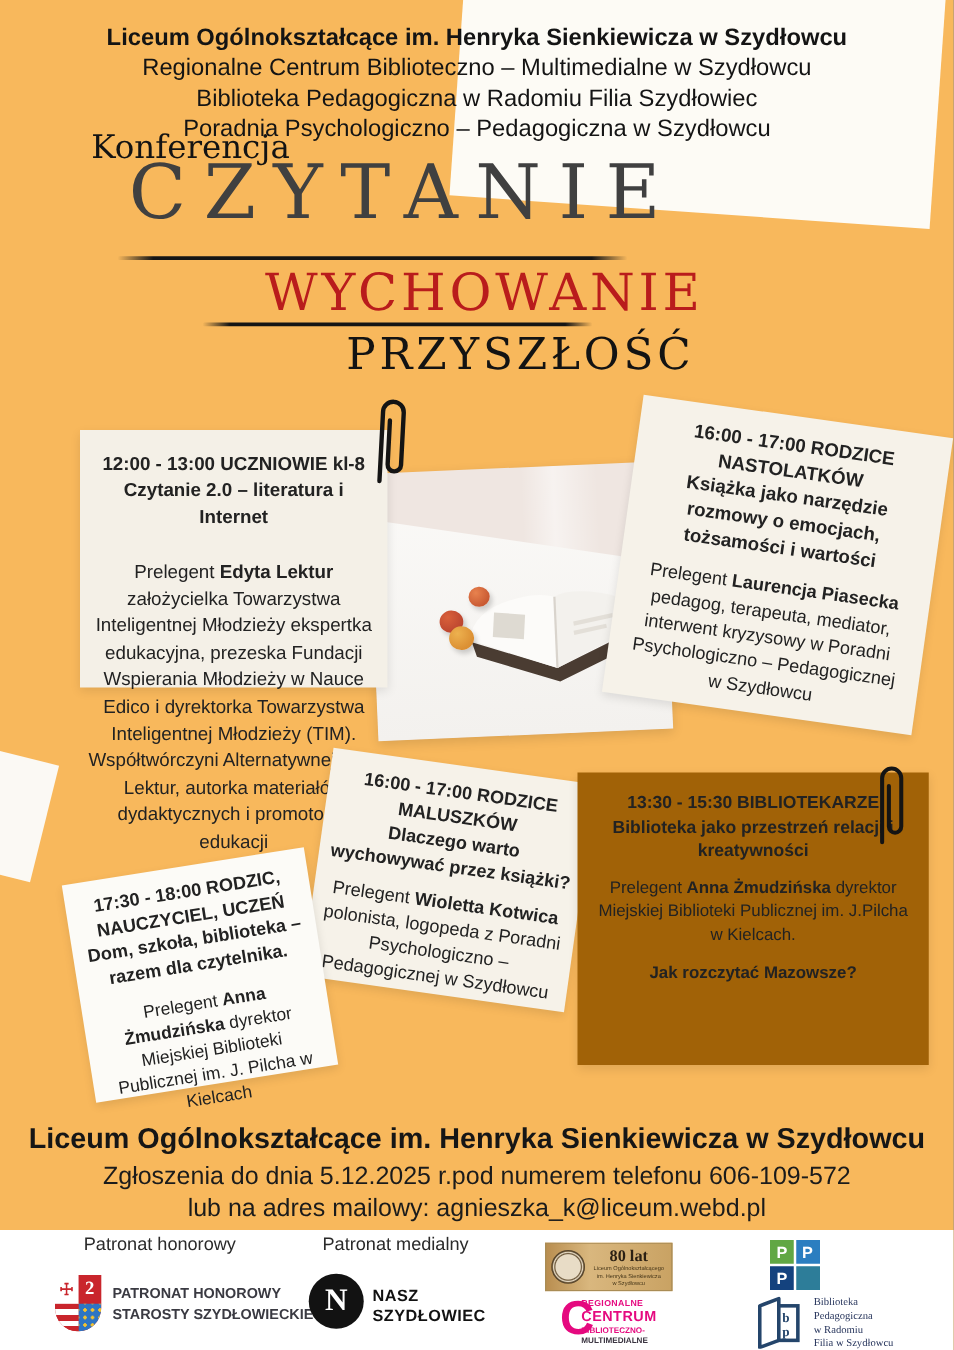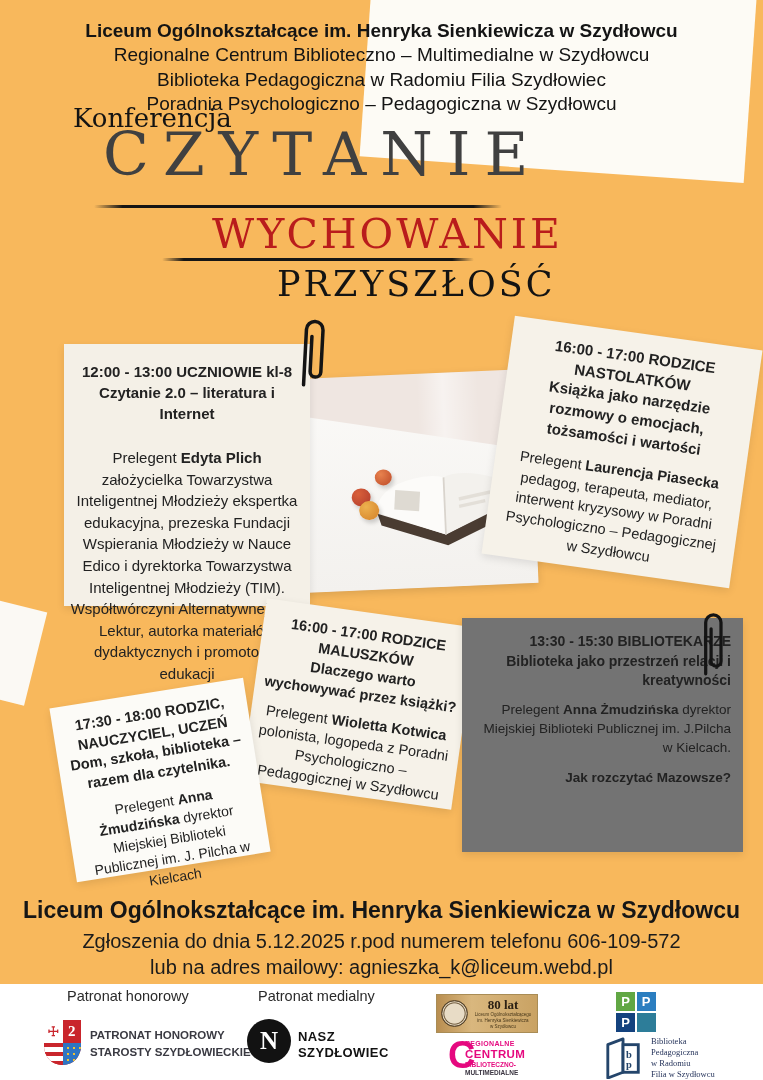--- a/index.html
+++ b/index.html
@@ -42,34 +42,34 @@
   .fruit2{left:22.5%;top:52.5%;width:19px;height:18px;
     background:radial-gradient(circle at 35% 30%,#D9603A 0%,#BC4630 70%);}
   .fruit3{left:25.5%;top:58.5%;width:20px;height:19px;
     background:radial-gradient(circle at 35% 30%,#EDB14F 0%,#DB8F33 70%);}
   
   .card{position:absolute;z-index:3;text-align:center;color:#222;
     box-shadow:0 3px 8px rgba(0,0,0,.10);}
   .card h3{margin:0;font-weight:bold;}
   .card .h-line{display:block;}
   .card p{margin:0;}
-  .card-uczniowie{left:64px;top:344px;width:246px;height:262px;background:#F4F0E7;
+  .card-uczniowie{left:64px;top:344px;width:246px;height:206px;background:#F4F0E7;
     padding:17px 6px 0;box-sizing:border-box;font-size:15px;line-height:1.44;}
   .card-uczniowie h3{font-size:15px;line-height:1.4;margin-bottom:23px;}
   .card-nastolatki{left:497px;top:332px;width:250px;height:240px;background:#F6F2E9;
     transform:rotate(8deg);padding:14px 12px 0;box-sizing:border-box;font-size:14.5px;line-height:1.4;}
   .card-nastolatki h3{font-size:15px;line-height:1.38;margin-bottom:11px;}
   .card-maluszki{left:253px;top:612px;width:212px;height:184px;background:#F6F2E9;
     transform:rotate(8deg);padding:12px 6px 0;box-sizing:border-box;font-size:14.5px;line-height:1.38;}
   .card-maluszki h3{font-size:14.5px;line-height:1.38;margin-bottom:9px;}
   .card-rodzic{left:62px;top:692px;width:196px;height:176px;background:#FCFBF7;
     transform:rotate(-9deg);padding:12px 8px 0;box-sizing:border-box;font-size:14px;line-height:1.36;}
   .card-rodzic h3{font-size:14.5px;line-height:1.36;margin-bottom:10px;}
-  .card-bibliotekarze{left:462px;top:618px;width:281px;height:234px;background:#737373;
-    padding:14px 12px 0;box-sizing:border-box;font-size:13.5px;line-height:1.4;text-align:right;}
+  .card-bibliotekarze{left:462px;top:618px;width:281px;height:234px;background:#a16207;
+    padding:14px 12px 0;box-sizing:border-box;font-size:13.5px;line-height:1.4;}
   .card-bibliotekarze h3{font-size:14px;line-height:1.4;margin-bottom:10px;}
   .card-bibliotekarze .sub{font-weight:bold;display:block;margin-top:12px;}
   
   .clip{position:absolute;z-index:6;}
   .clip1{left:292px;top:315px;width:40px;height:78px;transform:rotate(3deg);}
   .clip2{left:694px;top:608px;width:36px;height:74px;}
   
   .event-date{position:absolute;top:849px;left:0;width:100%;text-align:center;z-index:5;
     font-size:37px;font-weight:bold;color:#161616;letter-spacing:.5px;}
   .event-venue{position:absolute;top:897px;left:0;width:100%;text-align:center;z-index:5;
@@ -157,21 +157,21 @@
     <div class="fruit fruit1"></div>
     <div class="fruit fruit2"></div>
     <div class="fruit fruit3"></div>
   </div>
 
   <section class="card card-uczniowie">
     <h3>
       <span class="h-line">12:00 - 13:00 UCZNIOWIE kl-8</span>
       <span class="h-line">Czytanie 2.0 – literatura i Internet</span>
     </h3>
-    <p><span>Prelegent </span><b>Edyta Plich</b><span> założycielka Towarzystwa Inteligentnej Młodzieży ekspertka edukacyjna, prezeska Fundacji Wspierania Młodzieży w Nauce Edico i dyrektorka Towarzystwa Inteligentnej Młodzieży (TIM). Współtwórczyni Alternatywnej Listy Lektur, autorka materiałów dydaktycznych i promotorka edukacji</span></p>
+    <p><span>Prelegent </span><b>Edyta Lektur</b><span> założycielka Towarzystwa Inteligentnej Młodzieży ekspertka edukacyjna, prezeska Fundacji Wspierania Młodzieży w Nauce Edico i dyrektorka Towarzystwa Inteligentnej Młodzieży (TIM). Współtwórczyni Alternatywnej Listy Lektur, autorka materiałów dydaktycznych i promotorka edukacji</span></p>
   </section>
 
   <section class="card card-nastolatki">
     <h3>
       <span class="h-line">16:00 - 17:00 RODZICE NASTOLATKÓW</span>
       <span class="h-line">Książka jako narzędzie rozmowy o emocjach, tożsamości i wartości</span>
     </h3>
     <p><span>Prelegent </span><b>Laurencja Piasecka</b><span> pedagog, terapeuta, mediator, interwent kryzysowy w Poradni Psychologiczno – Pedagogicznej w Szydłowcu</span></p>
   </section>
 

